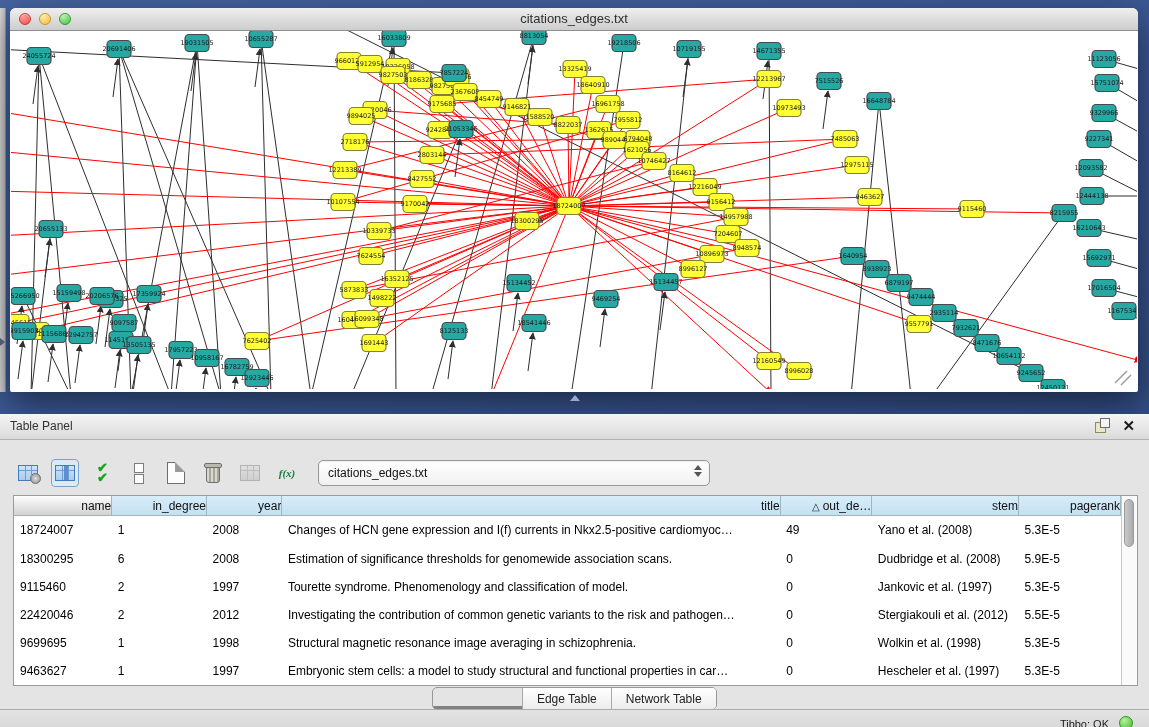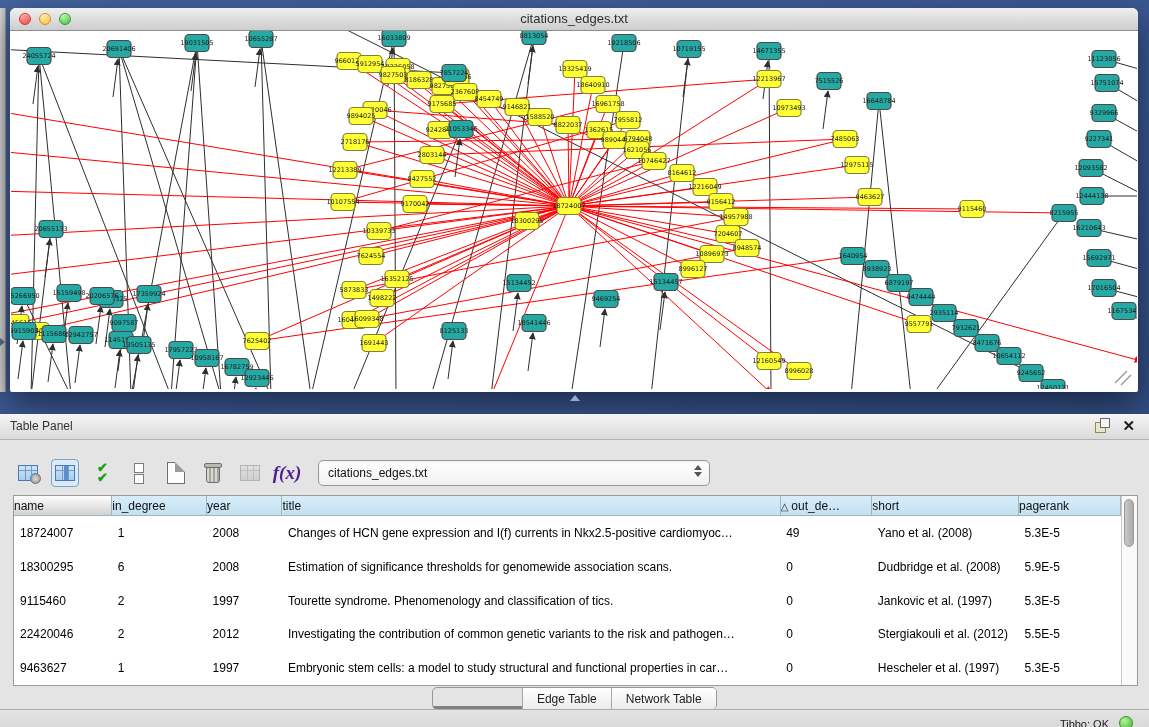--- a/index.html
+++ b/index.html
@@ -59,34 +59,34 @@
   .doc-ic{width:16px;height:20px;background:#fdfdfd;border:1px solid #6e6e6e;position:relative;}
   .doc-ic:before{content:"";position:absolute;right:-1px;top:-1px;border:5px solid #e4e4e4;
     border-left-color:#9a9a9a;border-bottom-color:#9a9a9a;}
   .trash-ic{width:16px;height:20px;position:relative;}
   .trash-ic .lid{position:absolute;top:0;left:-1px;right:-1px;height:3px;background:#b9b9ad;border:1px solid #6e6e6e;border-radius:2px;}
   .trash-ic .can{position:absolute;top:4px;left:1px;right:1px;bottom:0;border:1px solid #6e6e6e;border-radius:2px 2px 3px 3px;
     background:repeating-linear-gradient(90deg,#d8d8cc 0 2px,#a6a69a 2px 4px);}
   .tbl-ic.disabled{border-color:#9a9a9a;background:linear-gradient(#dedede,#c4c4c4);opacity:.65;}
   .tbl-ic.disabled:before{border-top-color:#aaa;}
   .tbl-ic.disabled:after{border-left-color:#aaa;box-shadow:6px 0 0 #aaa;}
-  .fx{font-family:"Liberation Serif",serif;font-style:italic;font-weight:bold;font-size:19px;color:#4c1d95;}
+  .fx{font-family:"Liberation Serif",serif;font-style:italic;font-weight:bold;font-size:11px;color:#15803d;}
   .combo{margin-left:8px;width:390px;height:24px;border:1px solid #999;border-radius:5px;
     background:linear-gradient(#ffffff,#f1f1f1);display:flex;align-items:center;position:relative;
     box-shadow:inset 0 1px 2px rgba(0,0,0,.08);}
   .combo .val{font-size:12px;color:#111;padding-left:9px;}
   .combo .stepper{position:absolute;right:7px;top:4px;display:flex;flex-direction:column;gap:2px;}
   .combo .up{width:0;height:0;border-left:4px solid transparent;border-right:4px solid transparent;border-bottom:5px solid #555;}
   .combo .dn{width:0;height:0;border-left:4px solid transparent;border-right:4px solid transparent;border-top:5px solid #555;}
   
   .tbl-wrap{position:absolute;left:13px;top:81px;width:1123px;height:189px;
     border:1px solid #9b9b9b;background:#fff;display:flex;}
   .grid{flex:1;border-collapse:collapse;table-layout:fixed;font-size:12px;}
   .grid th{height:19px;background:linear-gradient(#d8ecf8,#c3e1f2);border:1px solid #9fb6c2;border-top:none;
-    font-weight:normal;color:#111;text-align:left;padding:0;overflow:hidden;white-space:nowrap;}
+    font-weight:normal;color:#111;text-align:right;padding:0;overflow:hidden;white-space:nowrap;}
   .grid th.first{background:linear-gradient(#fdfdfd,#d2d2d2);border-left:none;}
   .grid td{height:16px;padding:0 2px 0 6px;color:#000;white-space:nowrap;overflow:hidden;text-overflow:ellipsis;border:none;}
   .sort-tri{font-size:10px;margin-right:3px;color:#222;}
   .vscroll{width:15px;background:#fafafa;border-left:1px solid #c9c9c9;position:relative;}
   .vscroll .thumb{position:absolute;left:2px;top:3px;width:10px;height:48px;border-radius:6px;
     background:linear-gradient(90deg,#c9c9c9,#ababab);border:1px solid #9a9a9a;box-sizing:border-box;}
   
   .seg{position:absolute;left:0;right:0;top:273px;display:flex;justify-content:center;}
   .seg-inner{display:flex;border:1px solid #979797;border-radius:5px;overflow:hidden;height:21px;
     box-shadow:0 1px 0 rgba(255,255,255,.7);}
@@ -594,21 +594,21 @@
           <col style="width:144px">
           <col style="width:100px">
       </colgroup>
       <thead>
         <tr>
           <th class="first"><span>name</span></th>
           <th><span>in_degree</span></th>
           <th><span>year</span></th>
           <th><span>title</span></th>
           <th><span class="sort-tri">△</span><span>out_de…</span></th>
-          <th><span>short</span></th>
+          <th><span>stem</span></th>
           <th><span>pagerank</span></th>
         </tr>
       </thead>
       <tbody>
           <tr>
             <td>18724007</td>
             <td>1</td>
             <td>2008</td>
             <td>Changes of HCN gene expression and I(f) currents in Nkx2.5-positive cardiomyoc…</td>
             <td>49</td>
@@ -621,33 +621,42 @@
             <td>2008</td>
             <td>Estimation of significance thresholds for genomewide association scans.</td>
             <td>0</td>
             <td>Dudbridge et al. (2008)</td>
             <td>5.9E-5</td>
           </tr>
           <tr>
             <td>9115460</td>
             <td>2</td>
             <td>1997</td>
-            <td>Tourette syndrome. Phenomenology and classification of tics.</td>
+            <td>Tourette syndrome. Phenomenology and classification of model.</td>
             <td>0</td>
             <td>Jankovic et al. (1997)</td>
             <td>5.3E-5</td>
           </tr>
           <tr>
             <td>22420046</td>
             <td>2</td>
             <td>2012</td>
             <td>Investigating the contribution of common genetic variants to the risk and pathogen…</td>
             <td>0</td>
             <td>Stergiakouli et al. (2012)</td>
             <td>5.5E-5</td>
+          </tr>
+          <tr>
+            <td>9699695</td>
+            <td>1</td>
+            <td>1998</td>
+            <td>Structural magnetic resonance image averaging in schizophrenia.</td>
+            <td>0</td>
+            <td>Wolkin et al. (1998)</td>
+            <td>5.3E-5</td>
           </tr>
           <tr>
             <td>9463627</td>
             <td>1</td>
             <td>1997</td>
             <td>Embryonic stem cells: a model to study structural and functional properties in car…</td>
             <td>0</td>
             <td>Hescheler et al. (1997)</td>
             <td>5.3E-5</td>
           </tr>

